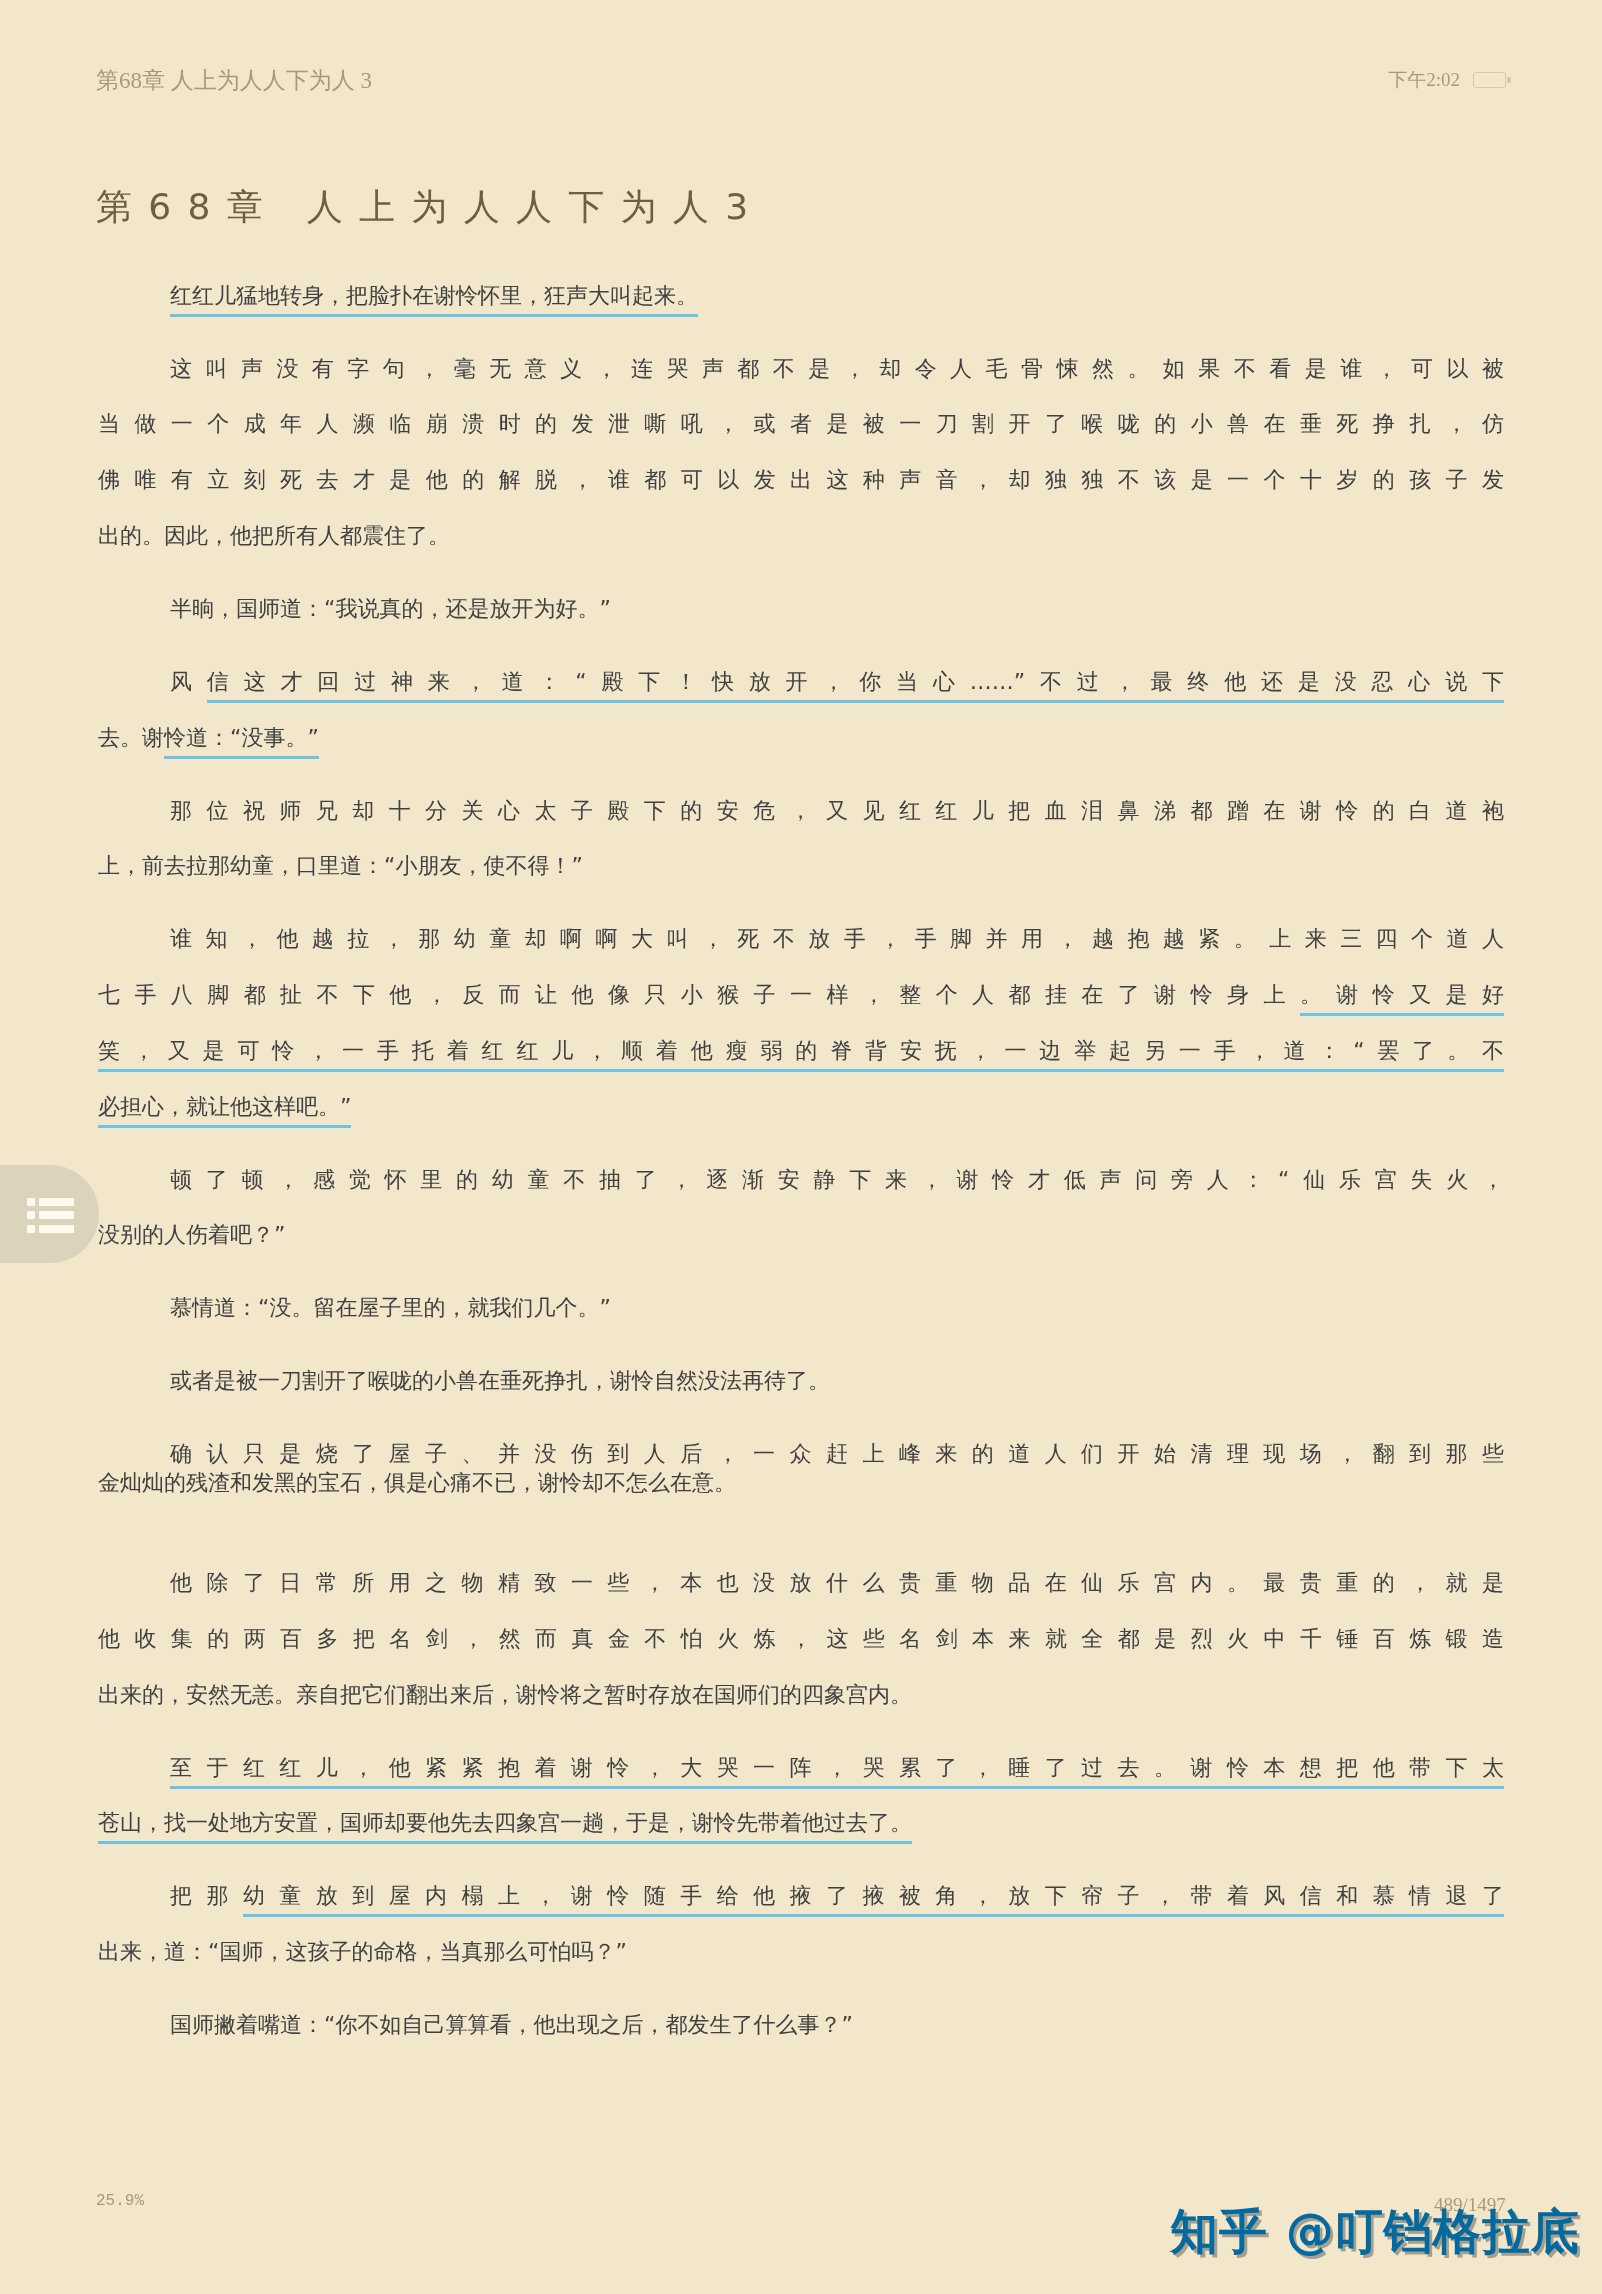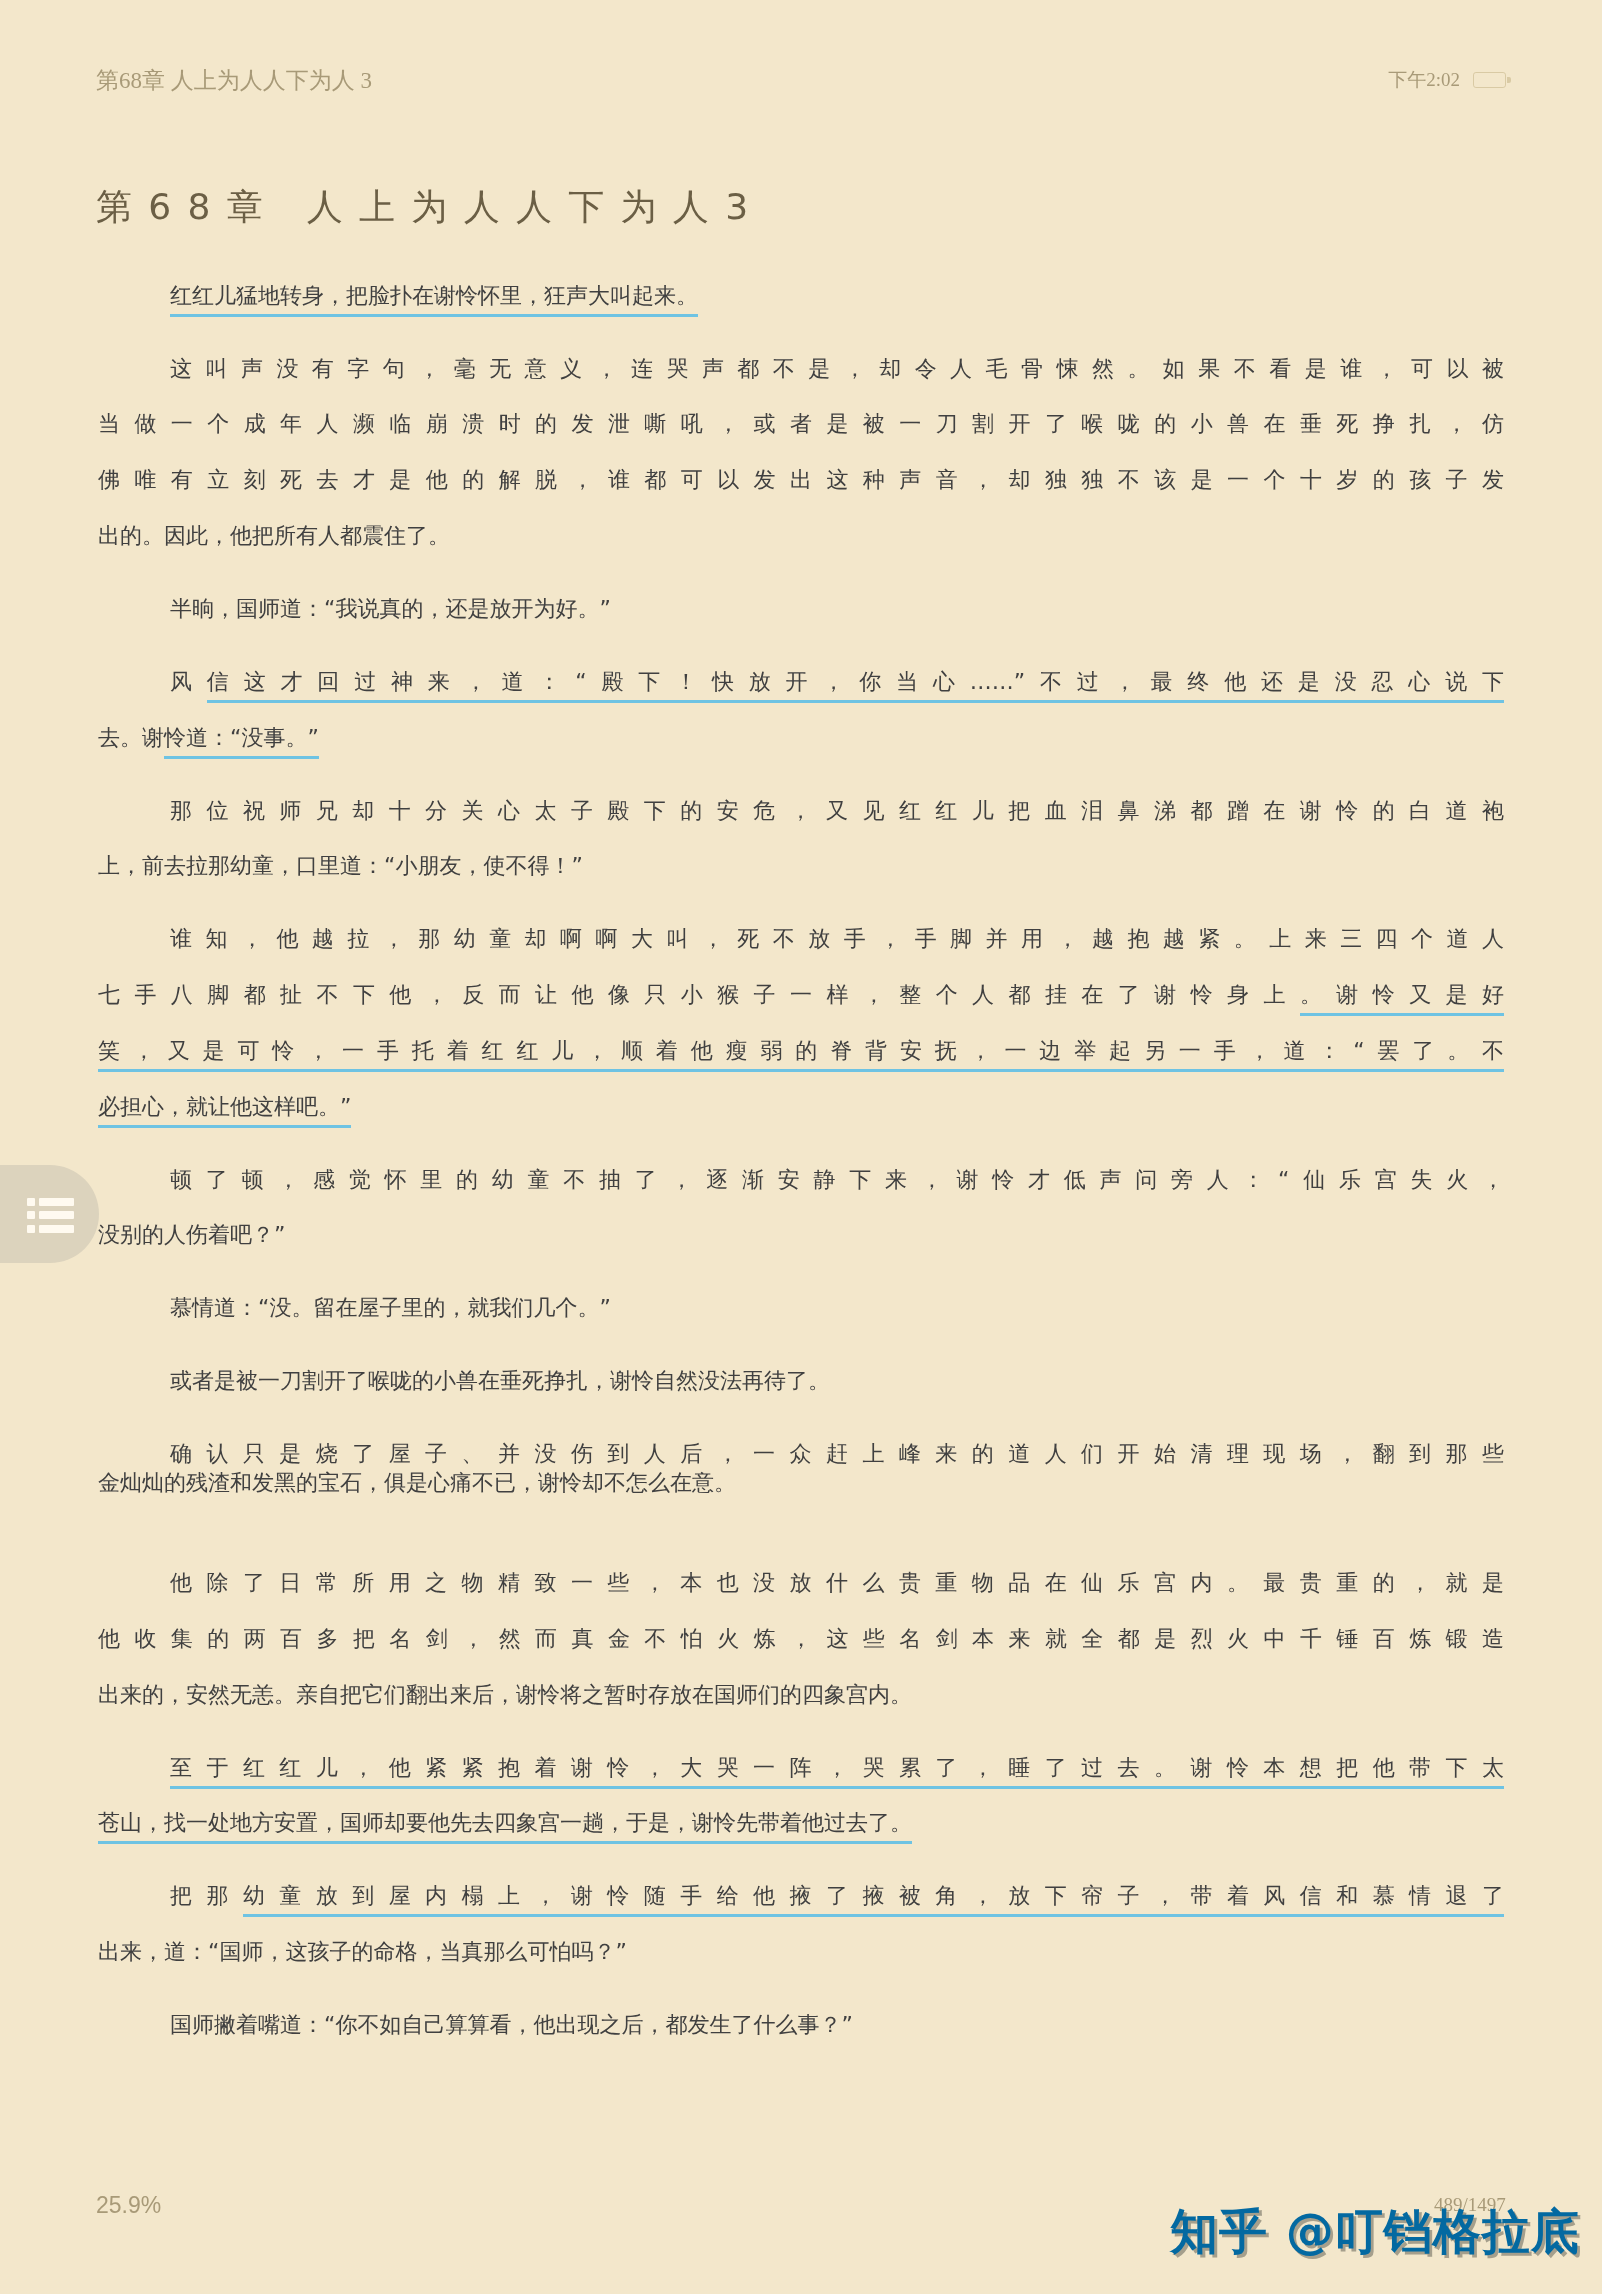--- a/index.html
+++ b/index.html
@@ -12,21 +12,21 @@
   .battery .tip{position:absolute;right:-5.8px;top:3.8px;width:3.8px;height:5.8px;background:#d9caa4;border-radius:0 1.9px 1.9px 0;}
   .chapter{position:absolute;left:96px;top:183px;font-size:36px;color:#6b5f45;letter-spacing:16.3px;font-family:"DejaVu Sans",sans-serif;}
   .content{position:absolute;left:98px;top:0;width:1406px;}
   .line{position:absolute;left:0;width:1406px;font-size:22px;line-height:42px;height:42px;white-space:nowrap;text-align:justify;text-align-last:justify;color:#404040;}
   .line.last{text-align-last:left;}
   .line.indent{padding-left:72px;box-sizing:border-box;}
   .u{border-bottom:3.8px solid #6ec3e3;padding-bottom:5.8px;}
   .menu-tab{position:absolute;left:0;top:1165px;width:99px;height:98px;background:#dcd3bd;border-radius:0 49px 49px 0;}
   .menu-icon{position:absolute;left:27px;top:33px;width:46px;height:35px;}
   .menu-icon i{position:absolute;height:7.7px;background:#fffaf0;border-radius:1px;}
-  .footer-pct{position:absolute;left:96px;top:2192px;font-family:Liberation Sans, sans-serif;font-size:23px;color:#a89a78;text-align:right;}
+  .footer-pct{position:absolute;left:96px;top:2192px;font-family:Liberation Mono, monospace;font-size:16px;color:#a89a78;text-align:right;}
   .footer-page{position:absolute;left:1434px;top:2194px;font-family:"Liberation Serif","DejaVu Serif",serif;font-size:19px;color:#a89a78;}
   .watermark{position:absolute;left:1170px;top:2200px;font-size:48px;font-weight:bold;color:#0369a1;text-shadow:2.9px 2.9px 0 #a59f8c;letter-spacing:1px;}
 </style>
 </head>
 <body>
 
 <div class="hdr-title">第68章 人上为人人下为人 3</div>
 <div class="hdr-right">
   <span class="hdr-time">下午2:02</span>
   <span class="battery"><span class="fill"></span><span class="tip"></span></span>

